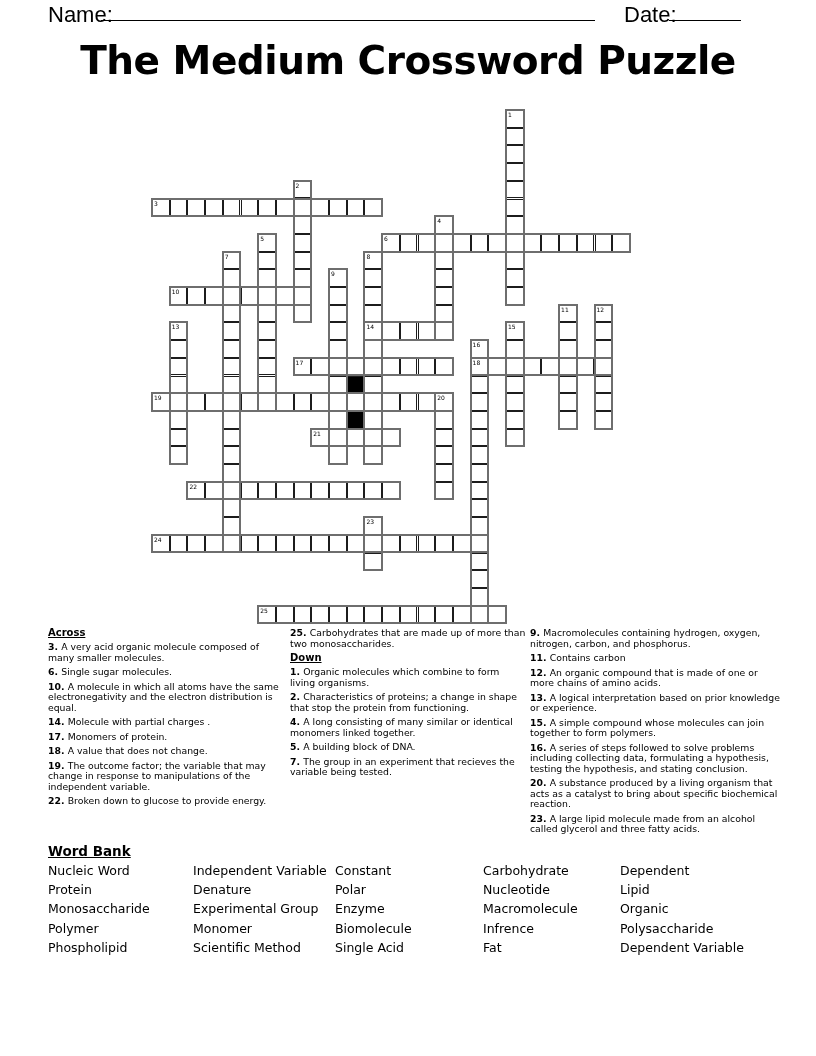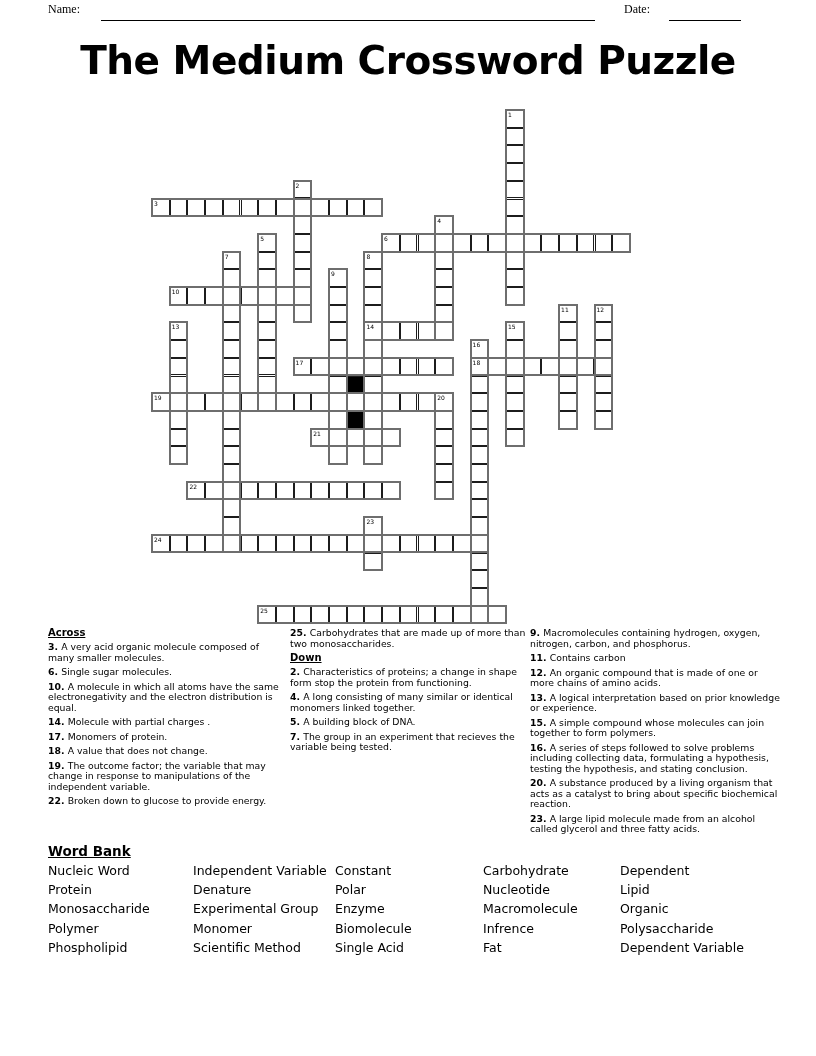--- a/index.html
+++ b/index.html
@@ -2,21 +2,21 @@
 <html><head>
 <meta charset="utf-8">
 <style>
   * { margin:0; padding:0; box-sizing:border-box; }
   html,body { width:816px; height:1056px; }
   body { position:relative; background:#ffffff; color:#000;
          font-family:"DejaVu Sans", sans-serif; overflow:hidden; }
   .abs { position:absolute; }
 
   
-  #name-label, #date-label { font-family:Liberation Serif, serif; font-size:12px; top:2px; }
+  #name-label, #date-label { font-family:Liberation Sans, sans-serif; font-size:22px; top:2px; }
   #name-label { left:48px; }
   #date-label { left:624px; }
   .fill-line { border-top:1.6px solid #000; height:2px; top:20px; }
   #name-line { left:101px; width:494px; }
   #date-line { left:669px; width:72px; }
 
   
   #title { left:0; right:0; top:38px; text-align:center;
            font-size:39px; font-weight:bold; letter-spacing:-0.5px; }
 
@@ -366,21 +366,22 @@
       <div class="clue"><span class="clue-num">10. </span><span>A molecule in which all atoms have the same electronegativity and the electron distribution is equal.</span></div>
       <div class="clue"><span class="clue-num">14. </span><span>Molecule with partial charges .</span></div>
       <div class="clue"><span class="clue-num">17. </span><span>Monomers of protein.</span></div>
       <div class="clue"><span class="clue-num">18. </span><span>A value that does not change.</span></div>
       <div class="clue"><span class="clue-num">19. </span><span>The outcome factor; the variable that may change in response to manipulations of the independent variable.</span></div>
       <div class="clue"><span class="clue-num">22. </span><span>Broken down to glucose to provide energy.</span></div>
     </div>
   <div class="clue-col" id="clue-col-1">
       <div class="clue"><span class="clue-num">25. </span><span>Carbohydrates that are made up of more than two monosaccharides.</span></div>
       <div class="clue-header">Down</div>
-      <div class="clue"><span class="clue-num">2. </span><span>Characteristics of proteins; a change in shape form stop the protein from functioning.</span></div>
+      <div class="clue"><span class="clue-num">1. </span><span>Organic molecules which combine to form living organisms.</span></div>
+      <div class="clue"><span class="clue-num">2. </span><span>Characteristics of proteins; a change in shape that stop the protein from functioning.</span></div>
       <div class="clue"><span class="clue-num">4. </span><span>A long consisting of many similar or identical monomers linked together.</span></div>
       <div class="clue"><span class="clue-num">5. </span><span>A building block of DNA.</span></div>
       <div class="clue"><span class="clue-num">7. </span><span>The group in an experiment that recieves the variable being tested.</span></div>
     </div>
   <div class="clue-col" id="clue-col-2">
       <div class="clue"><span class="clue-num">9. </span><span>Macromolecules containing hydrogen, oxygen, nitrogen, carbon, and phosphorus.</span></div>
       <div class="clue"><span class="clue-num">11. </span><span>Contains carbon</span></div>
       <div class="clue"><span class="clue-num">12. </span><span>An organic compound that is made of one or more chains of amino acids.</span></div>
       <div class="clue"><span class="clue-num">13. </span><span>A logical interpretation based on prior knowledge or experience.</span></div>
       <div class="clue"><span class="clue-num">15. </span><span>A simple compound whose molecules can join together to form polymers.</span></div>

